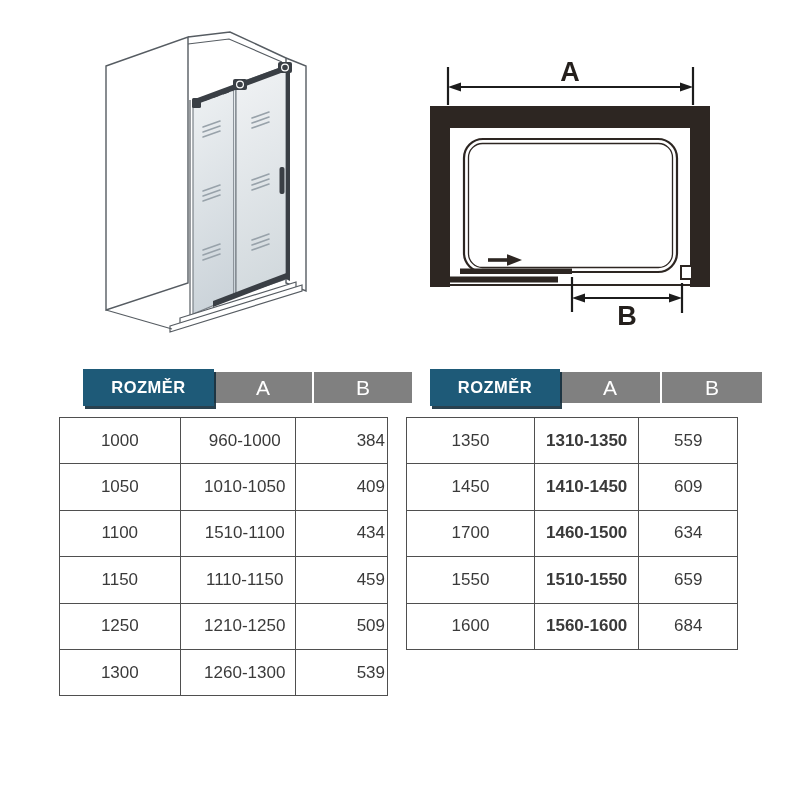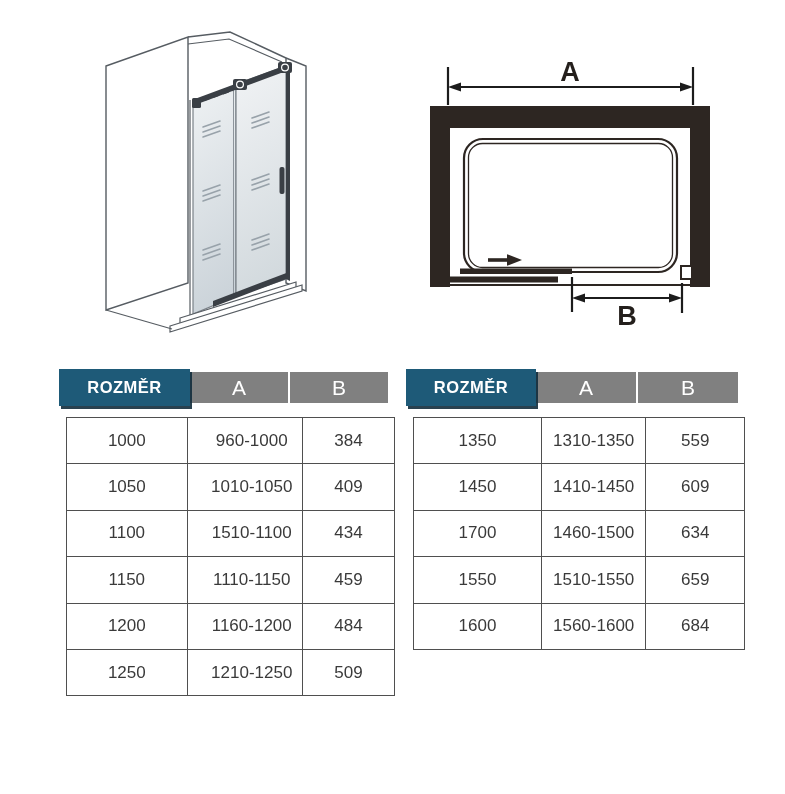--- a/index.html
+++ b/index.html
@@ -8,50 +8,50 @@
     font-family:"Liberation Sans", sans-serif;
   }
   svg{position:absolute;overflow:visible;}
   #iso-svg{left:85px;top:25px;width:240px;height:320px;}
   #plan-svg{left:420px;top:40px;width:310px;height:290px;}
 
   .dim-table{position:absolute;top:369px;}
   .dim-table.left{left:59px;width:331px;}
   .dim-table.right{left:406px;width:334px;}
 
-  .thead{position:relative;height:37px;}
+  .thead{position:relative;height:37px;margin-left:24px;}
   .th{
     position:absolute;top:3px;height:31px;line-height:31px;text-align:center;
     background:#808080;color:#ffffff;font-size:21px;font-weight:400;
   }
   .th.accent{
     top:0;height:37px;line-height:37px;background:#1e5a78;color:#ffffff;
     font-size:16.5px;font-weight:bold;letter-spacing:.5px;z-index:2;
     box-shadow:2px 3px 0 rgba(18,44,60,.9);
   }
   
   .left .th.accent{left:0;width:131px;}
   .left .th.col-a{left:131px;width:98px;}
   .left .th.col-b{left:231px;width:98px;}
   
   .right .th.accent{left:0;width:130px;}
   .right .th.col-a{left:130px;width:100px;}
   .right .th.col-b{left:232px;width:100px;}
 
   table.data{
-    position:absolute;left:7px;top:48px;border-collapse:collapse;background:#fff;
+    position:absolute;left:0;top:48px;border-collapse:collapse;background:#fff;
   }
   .left table.data{width:329px;}
   .right table.data{width:332px;}
   table.data td{
     border:1.5px solid #4f4f4f;height:45.4px;text-align:center;vertical-align:middle;
     font-size:17px;color:#3a3a3a;padding:0 2px;white-space:nowrap;
   }
-  .left td.c1{width:130px;}  .left td.c2{width:99px;padding-left:16px;}  .left td.c3{width:98px;}
-  .right td.c1{width:130px;} .right td.c2{width:101px;} .right td.c3{width:99px;}
+  .left td.c1{width:130px;}  .left td.c2{width:99px;padding-left:16px;}  .left td.c3{width:98px;text-align:right;}
+  .right td.c1{width:130px;} .right td.c2{width:101px;font-weight:bold;} .right td.c3{width:99px;}
 
   .dim-label{font-family:"Liberation Sans", sans-serif;font-weight:bold;font-size:27px;fill:#241f1c;}
 </style>
 </head>
 <body>
 
 <div class="canvas">
 
   <svg id="iso-svg" viewBox="85 25 240 320">
     <defs>
@@ -195,28 +195,28 @@
             <td class="c1">1100</td>
             <td class="c2">1510-1100</td>
             <td class="c3">434</td>
           </tr>
         <tr>
             <td class="c1">1150</td>
             <td class="c2">1110-1150</td>
             <td class="c3">459</td>
           </tr>
         <tr>
-            <td class="c1">1200</td>
-            <td class="c2">1160-1200</td>
-            <td class="c3">484</td>
-          </tr>
-        <tr>
             <td class="c1">1250</td>
             <td class="c2">1210-1250</td>
             <td class="c3">509</td>
+          </tr>
+        <tr>
+            <td class="c1">1300</td>
+            <td class="c2">1260-1300</td>
+            <td class="c3">539</td>
           </tr>
       </tbody>
     </table>
   </div>
 
   <div class="dim-table right">
     <div class="thead">
       <div class="th accent">ROZMĚR</div>
       <div class="th col-a">A</div>
       <div class="th col-b">B</div>

